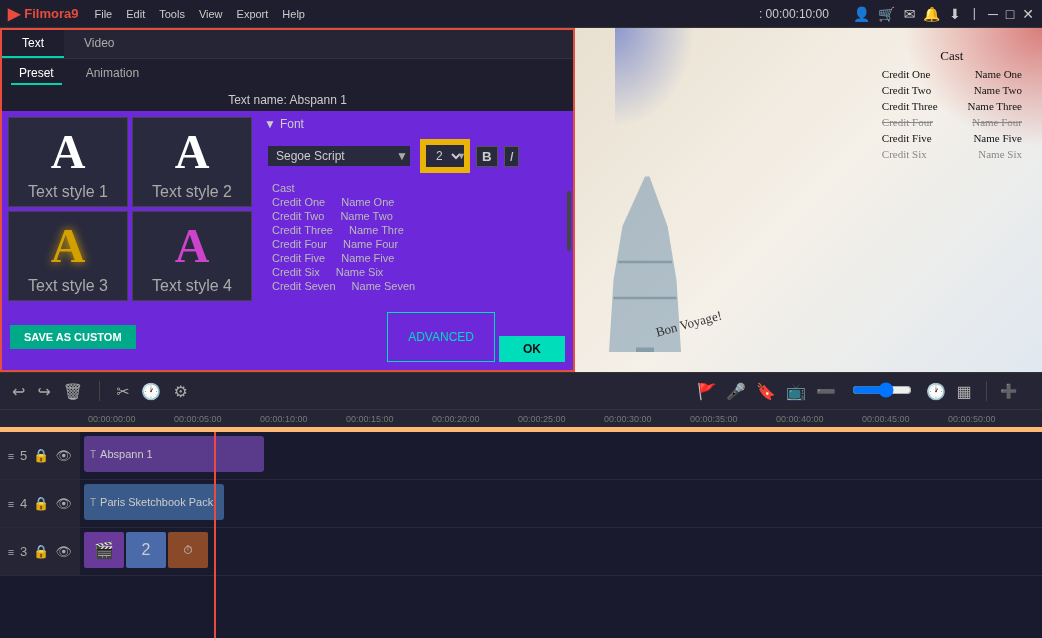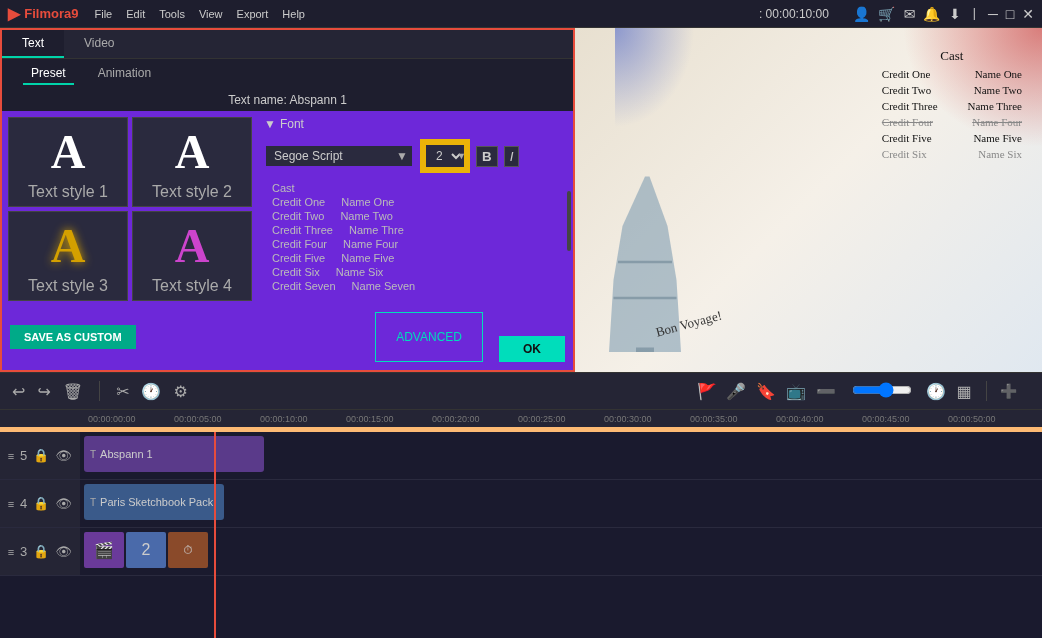--- a/index.html
+++ b/index.html
@@ -45,21 +45,21 @@
     }
     .tab.active {
       background: #1e1e2e;
       color: #fff;
       border-bottom: 2px solid #00d4aa;
     }
 
     .sub-tab-bar {
       display: flex;
       background: #1e1e2e;
-      padding: 4px 21px;
+      padding: 4px 9px;
       gap: 16px;
     }
     .sub-tab {
       padding: 3px 8px;
       cursor: pointer;
       font-size: 12px;
       color: #aaa;
       border-bottom: 2px solid transparent;
     }
     .sub-tab.active {
@@ -103,21 +103,21 @@
 
     .font-controls {
       display: flex;
       gap: 6px;
       align-items: center;
       margin-bottom: 6px;
     }
 
     .font-select {
       background: #2a2a3e;
-      border: 2px solid #6d28d9;
+      border: 4px solid #6d28d9;
       color: #ccc;
       padding: 3px 8px;
       font-size: 12px;
       width: 150px;
       appearance: none;
       cursor: pointer;
     }
 
     .size-select {
       background: #2a2a3e;
@@ -492,21 +492,21 @@
           </div>
         </div>
 
         <div style="position:absolute; right:2px; top:80px; width:4px; height:60px; background:#444; border-radius:2px;"></div>
 
       </div>
     </div>
 
     <div class="panel-bottom">
       <button class="save-custom-btn">SAVE AS CUSTOM</button>
-      <div style="display:flex; gap:16px;">
+      <div style="display:flex; gap:4px;">
         <button class="advanced-btn">ADVANCED</button>
         <button class="ok-btn">OK</button>
       </div>
     </div>
 
   </div>
 
   <div class="video-preview">
     <div class="video-bg">
       <div class="red-splash"></div>

